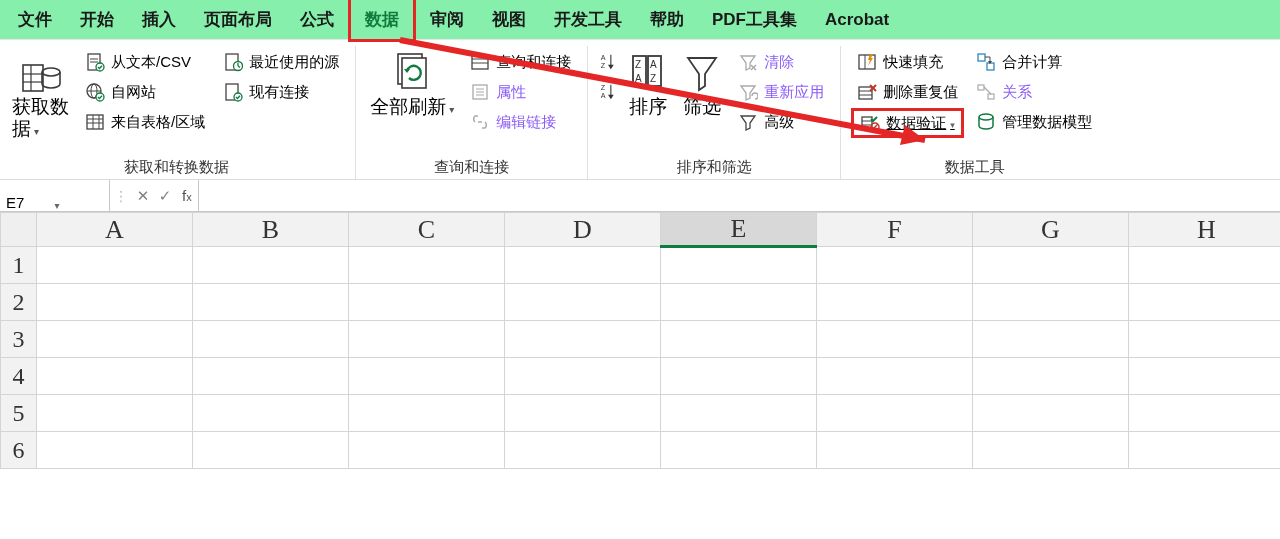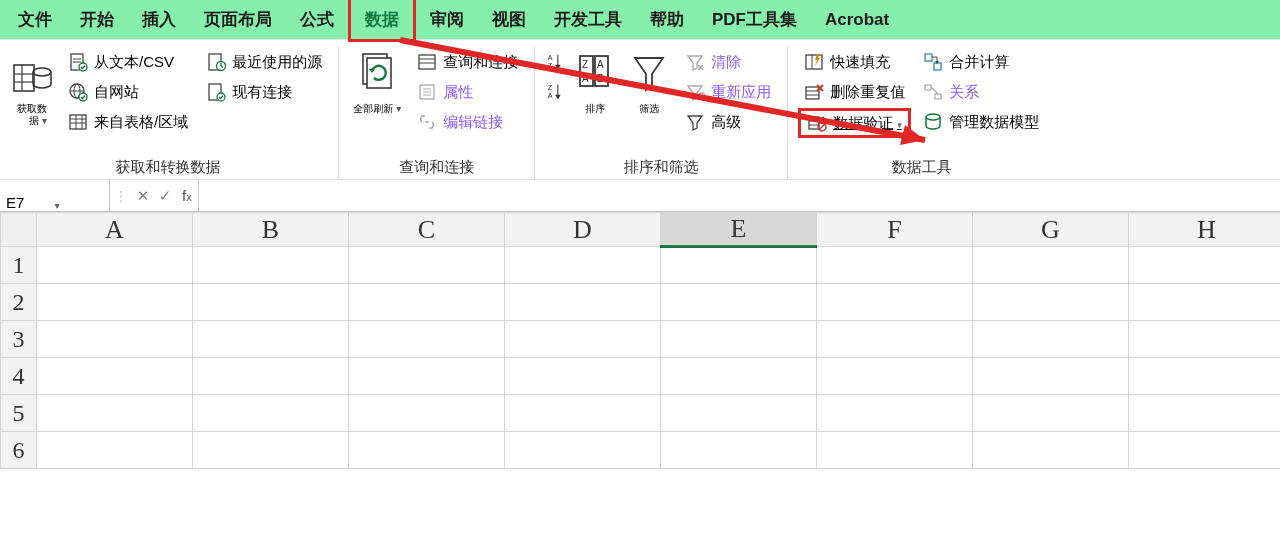--- a/index.html
+++ b/index.html
@@ -13,21 +13,21 @@
   .tab.active { color:#107b3e; border-bottom:3px solid #107b3e; }
   .tab.highlight { border:3px solid #e42626; }
 
   .ribbon { display:flex; align-items:stretch; height:140px; border-bottom:1px solid #dcdcdc; padding-top:6px; }
   .group { display:flex; flex-direction:column; padding:2px 10px 2px 10px; border-right:1px solid #e0e0e0; }
   .group:first-child{padding-left:8px;}
   .group-body { display:flex; flex:1; align-items:flex-start; gap:6px; }
   .group-title { text-align:center; font-size:15px; color:#333; padding:4px 0 0 0; }
   .bigbtn { display:flex; flex-direction:column; align-items:center; justify-content:flex-start; padding:2px 4px; cursor:pointer; }
   .bigbtn svg { width:40px; height:44px; }
-  .bigbtn .lbl { font-size:10px; text-align:right; line-height:1.15; margin-top:9px; }
+  .bigbtn .lbl { font-size:19px; text-align:left; line-height:1.15; margin-top:2px; }
   .drop-ind::after { content:"\25BE"; font-size:10px; margin-left:3px; color:#555; }
   .column { display:flex; flex-direction:column; align-items:flex-start; gap:2px; }
   .smallbtn { display:flex; align-items:center; gap:6px; padding:4px 6px; font-size:15px; cursor:pointer; }
   .smallbtn svg {width:20px;height:20px;flex-shrink:0;}
   .smallbtn.disabled { color:#8b5cf6; cursor:default; }
   .smallbtn.boxed { border:3px solid #e42626; padding:2px 6px;text-decoration:underline; }
   .drop-ind-sm::after { content:"\25BE"; font-size:9px; margin-left:4px; color:#666; }
 
   .formula-bar { display:flex; align-items:center; height:32px; border-bottom:1px solid #c8c8c8; }
   .name-box { width:110px; height:100%; display:flex; align-items:flex-end; padding:0 6px; border-right:1px solid #c8c8c8; font-size:15px; }

